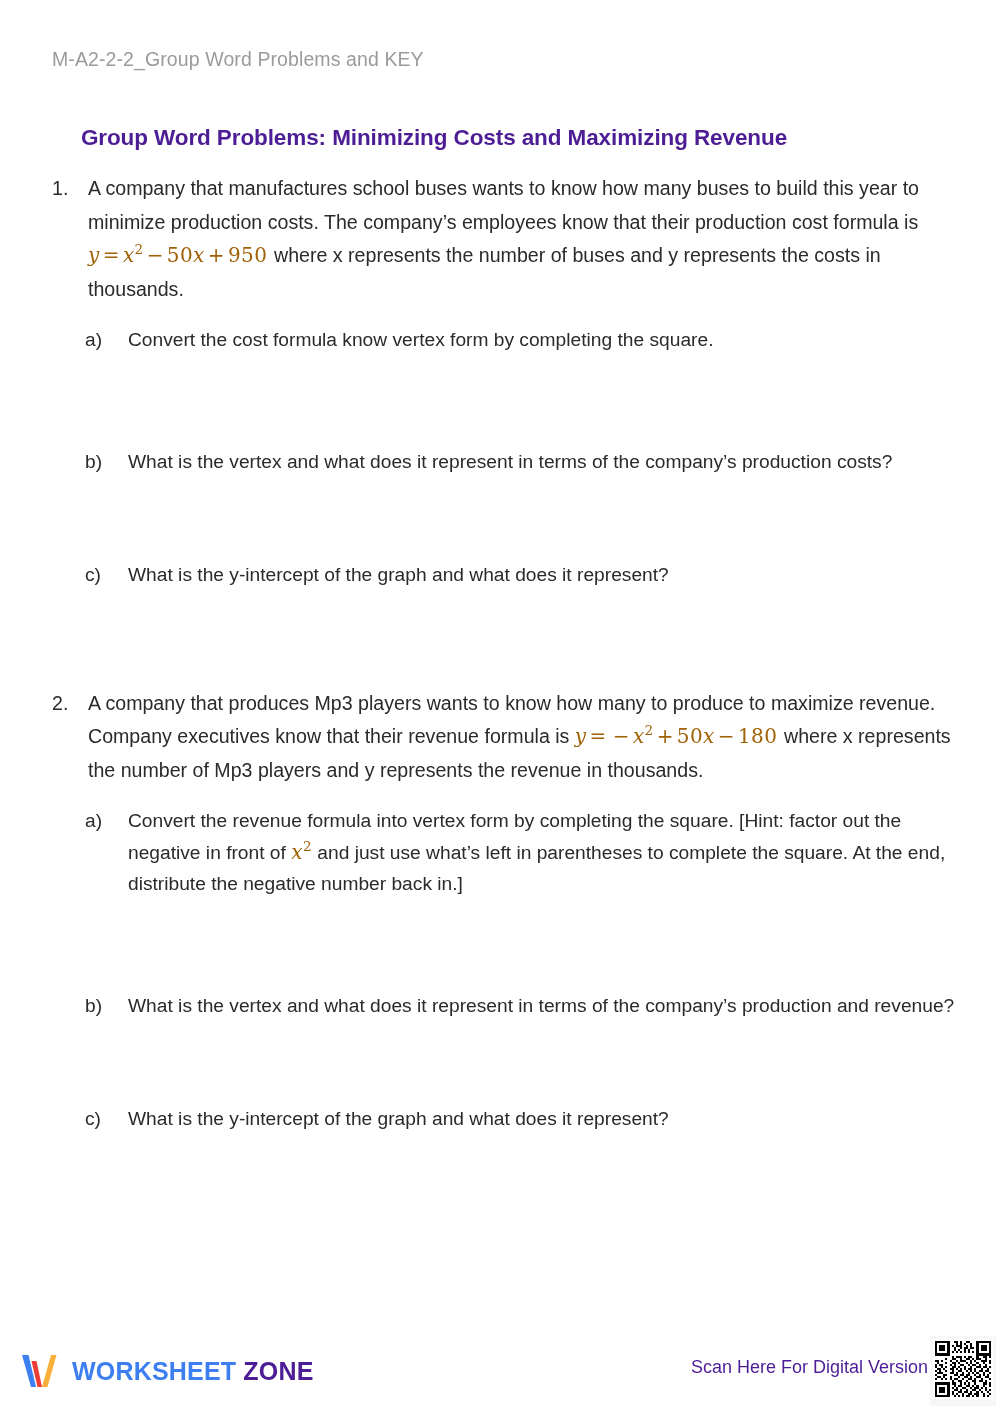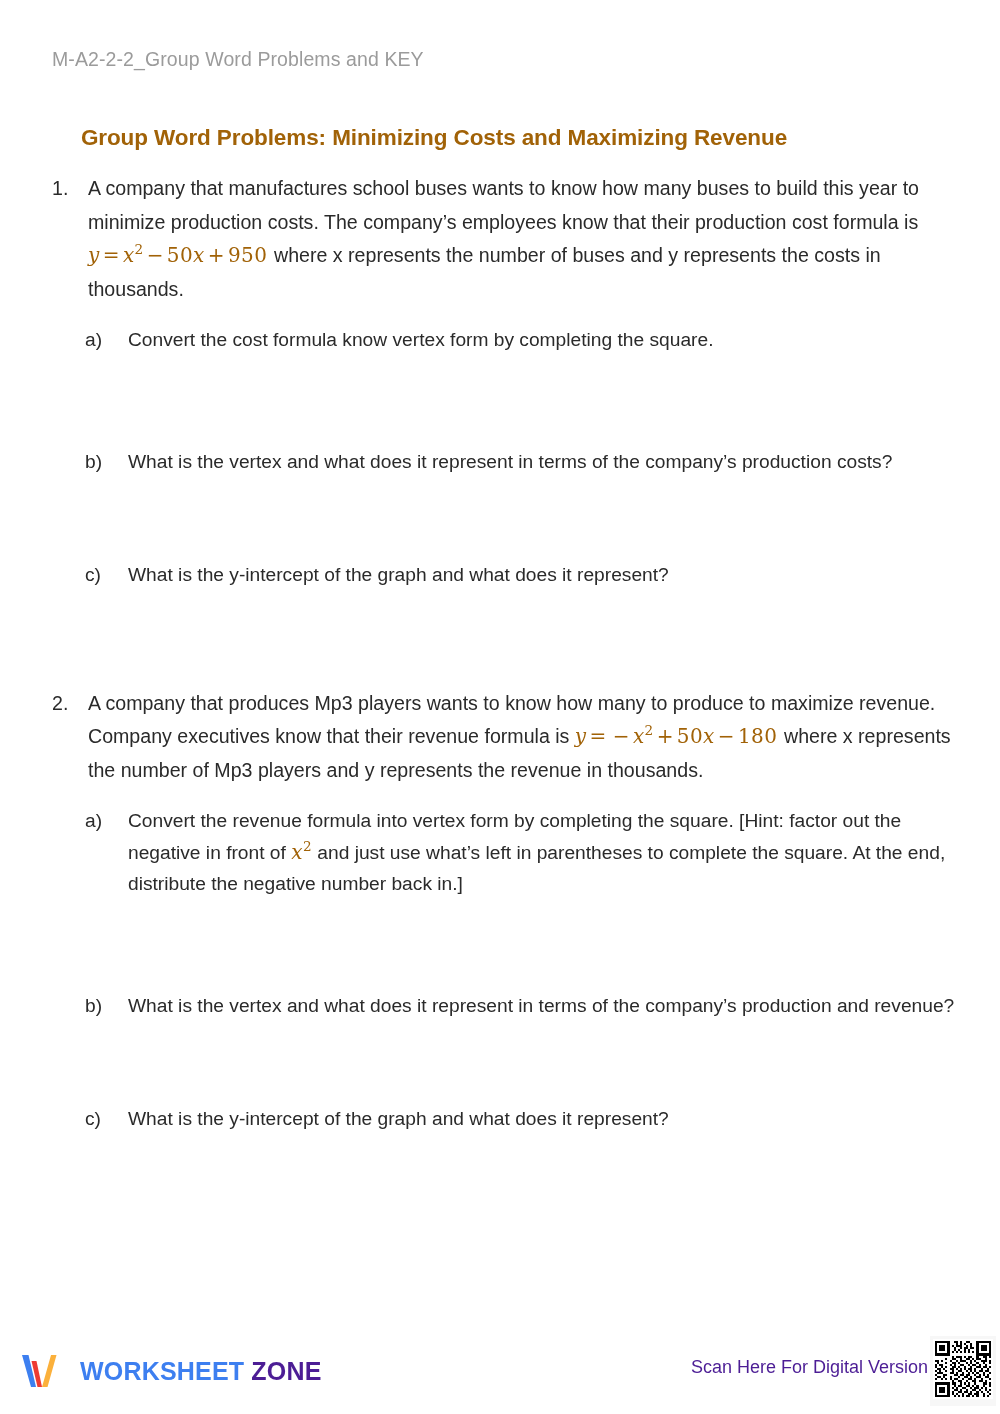--- a/index.html
+++ b/index.html
@@ -36,21 +36,21 @@
 
   
   .doc-title {
     position: absolute;
     left: 0;
     right: 0;
     top: 110px;
     text-align: center;
     font-size: 22.5px;
     font-weight: bold;
-    color: #a16207;
+    color: #4c1d95;
     letter-spacing: -0.1px;
   }
 
   
   .problems {
     position: absolute;
     left: 0;
     top: 172px;
     width: 1000px;
   }
@@ -153,21 +153,21 @@
     margin-right: 10px;
     flex: none;
   }
 
   .brand-text {
     font-size: 25px;
     font-weight: bold;
     letter-spacing: 0.2px;
     white-space: nowrap;
   }
-  .brand-worksheet { color: #3d7ff0; margin-left: 8px; }
+  .brand-worksheet { color: #3d7ff0; }
   .brand-zone { color: #4c1d95; margin-left: 7px; }
 
   .scan-text {
     position: absolute;
     right: 72px;
     bottom: 36px;
     font-size: 18px;
     color: #4c1d95;
     white-space: nowrap;
   }

